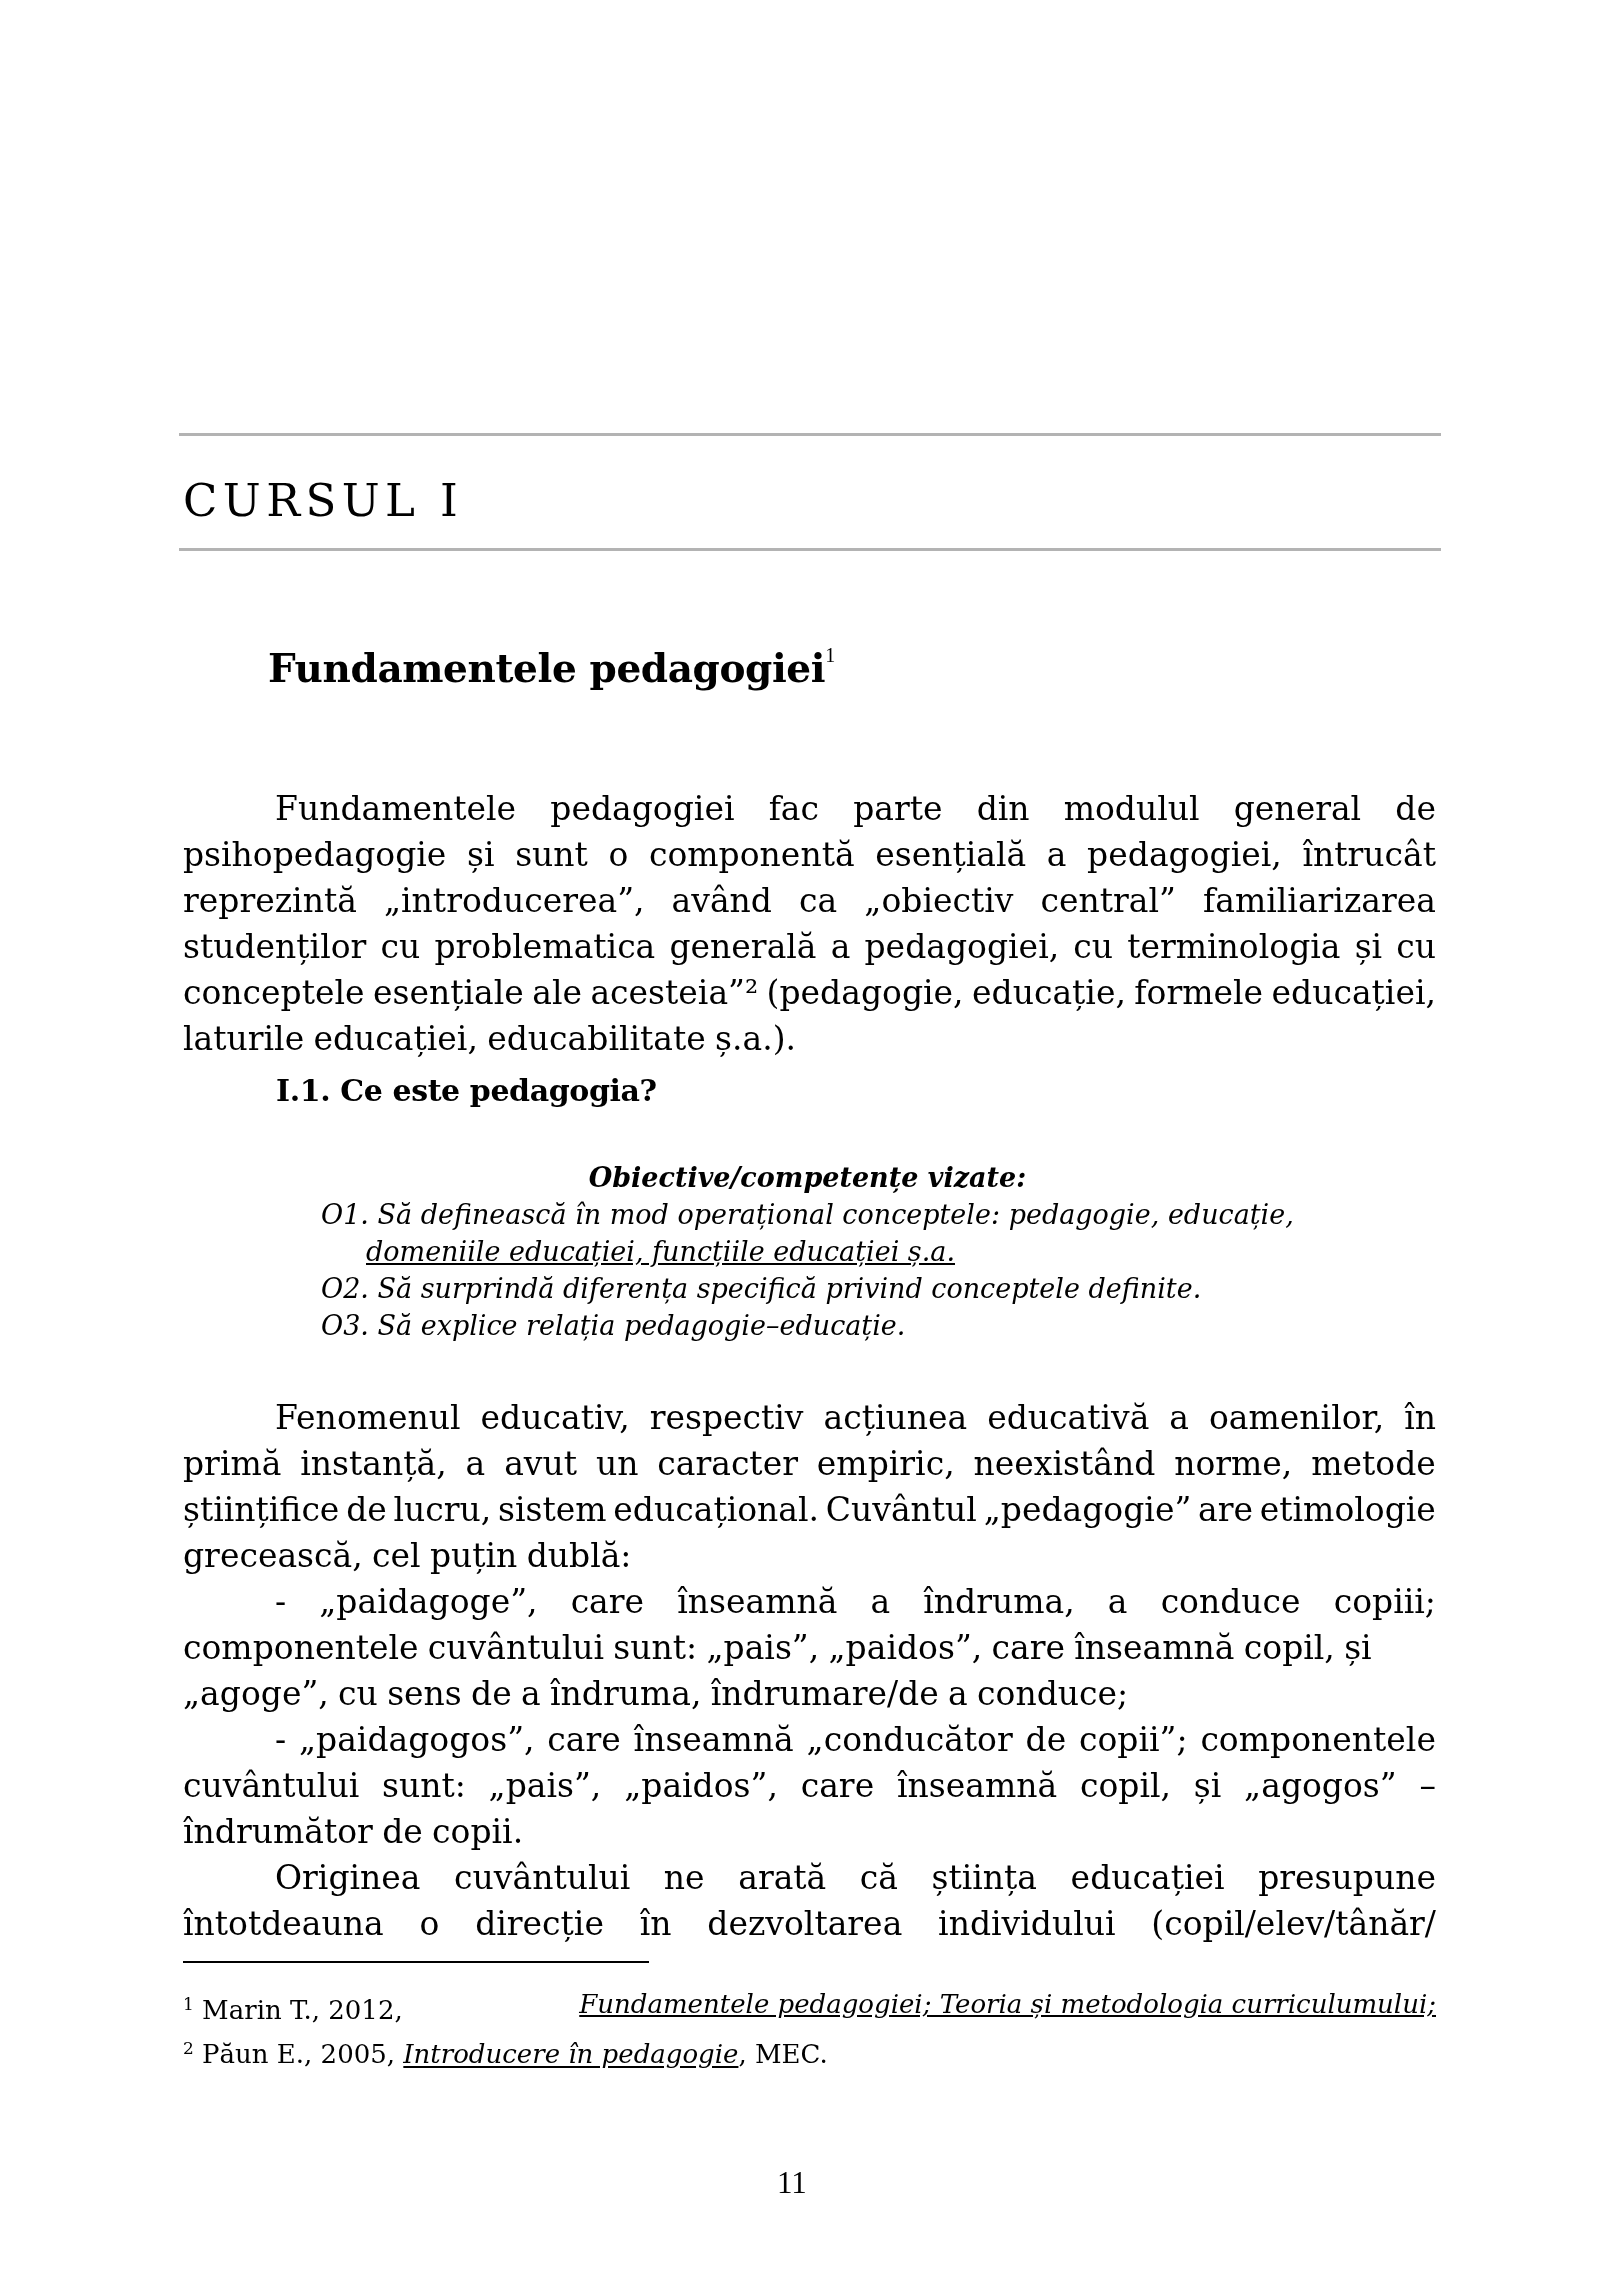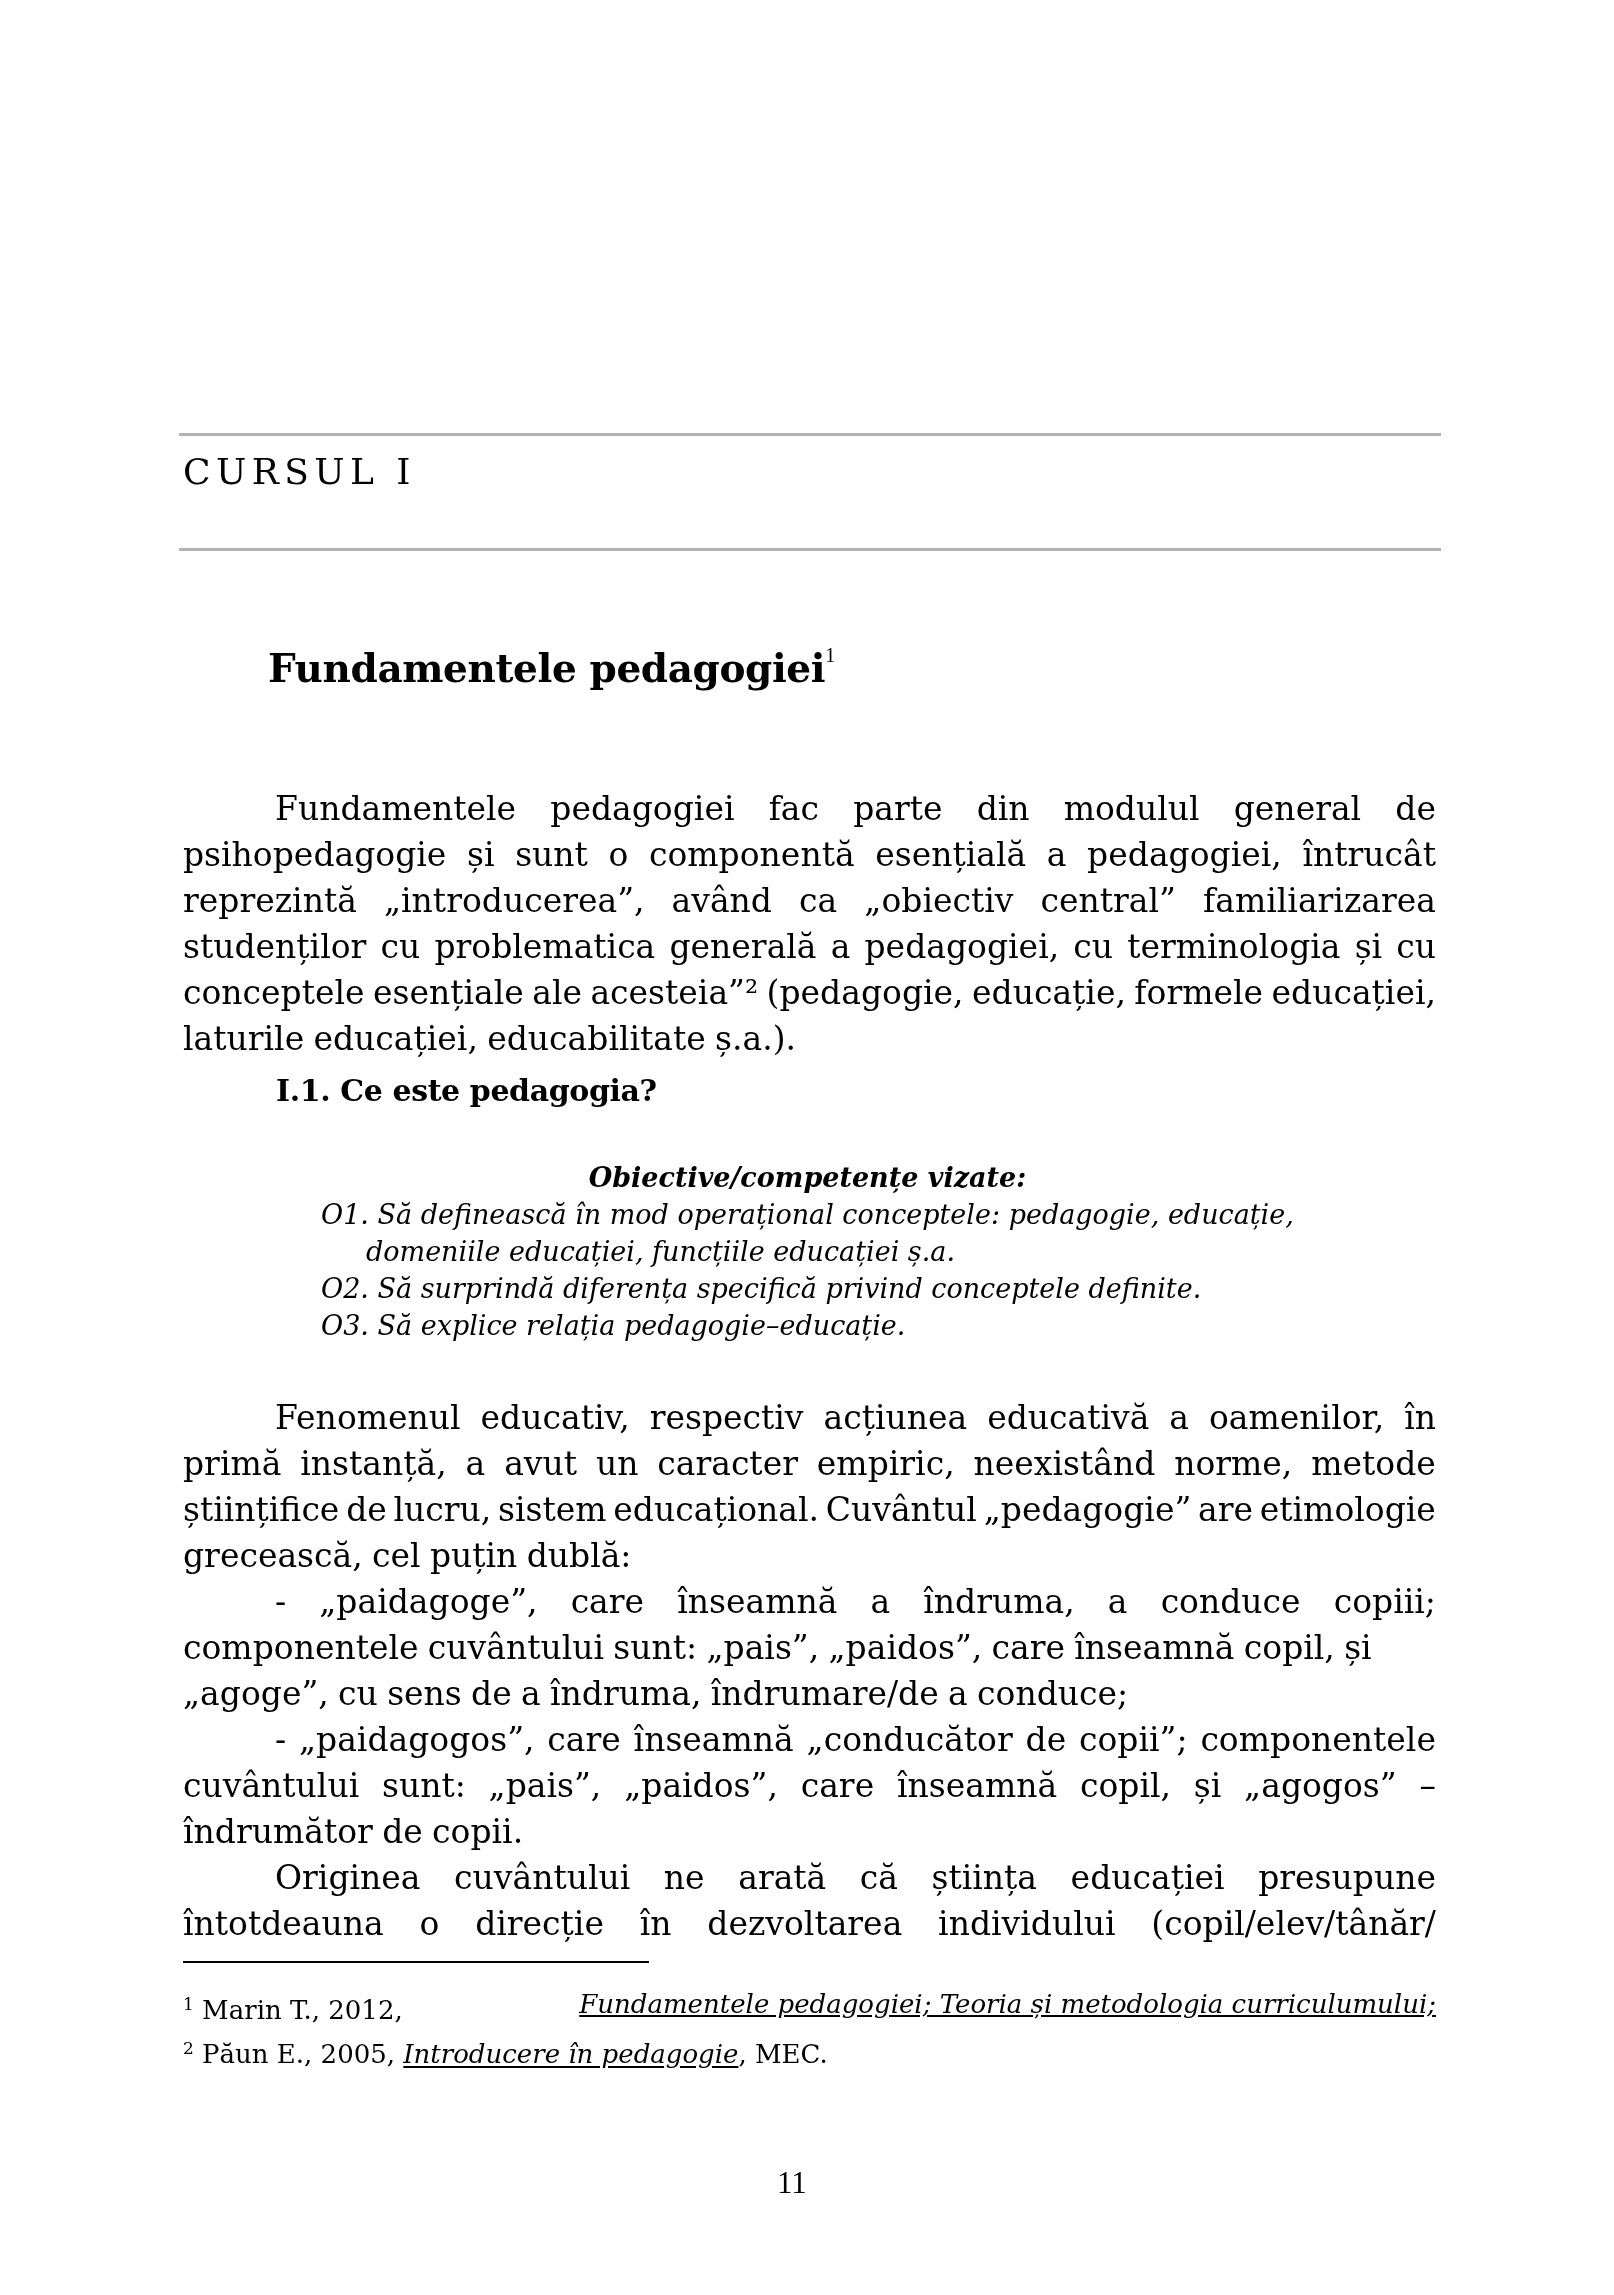--- a/index.html
+++ b/index.html
@@ -2,37 +2,37 @@
 <html style="font-size:12.4px"><head>
   <meta charset="utf-8">
   <style>
     html, body { margin: 0; padding: 0; background: #ffffff; }
     body { width: 1614px; height: 2295px; position: relative; overflow: hidden;
            font-family: "DejaVu Serif", "Liberation Serif", serif; color: #000; }
     .abs { position: absolute; }
     .rule-gray { position: absolute; left: 179px; width: 1262px; height: 3.1px; background: #b3b3b3; }
     #rule-top { top: 433px; }
     #rule-bottom { top: 548px; }
-    #chapter-title { left: 183px; top: 454px; font-size: 36px; letter-spacing: 5.4px; font-weight: normal;
+    #chapter-title { left: 183px; top: 478px; font-size: 45px; letter-spacing: 5.4px; font-weight: normal;
                      font-family: "DejaVu Serif", serif; line-height: 1; }
     #section-title { left: 268px; top: 645px; font-size: 39px; font-weight: bold; line-height: 1;
                      font-family: "DejaVu Serif", serif; letter-spacing: -0.4px; }
     #section-title sup { font-size: 20px; font-weight: normal; vertical-align: 20px; font-family: "Liberation Serif", serif; }
     .body-text { position: absolute; left: 183px; width: 1253px; font-size: 33px; line-height: 46px;
                  text-align: justify; font-family: "DejaVu Serif", serif; }
     .jline { display: flex; justify-content: space-between; white-space: nowrap; }
     .jline.left { justify-content: flex-start; }
     .jline.left span { margin-right: 9.3px; }
     #para-1 { top: 761px; margin-top: 25px; }
     #subsection-title { left: 276px; top: 1076px; font-size: 30px; font-weight: bold; line-height: 1;
                         font-family: "DejaVu Serif", serif; letter-spacing: -0.4px; }
     #objectives { left: 321px; top: 1159px; font-size: 27px; line-height: 37px; font-style: italic;
                   font-family: "DejaVu Serif", serif; white-space: nowrap; }
     #objectives .heading { font-weight: bold; text-align: center; }
-    #objectives .cont { padding-left: 45px; }
+    #objectives .cont { padding-left: 45px; text-decoration: underline; }
     #para-2 { top: 1395px; }
     #footnote-rule { left: 183px; top: 1961px; width: 466px; height: 2.3px; background: #000; }
     #footnotes { left: 183px; top: 1985px; width: 1253px; font-size: 26px; line-height: 38px;
                  font-family: "DejaVu Serif", serif; }
     #footnotes .fn { white-space: nowrap; }
     #footnotes sup { font-size: 17px; vertical-align: 9.3px; }
     #page-number { left: 777px; top: 2165px; font-size: 31px; font-family: "Liberation Serif", serif; }
     i { font-style: italic; text-decoration: underline; }
   </style>
 </head>

